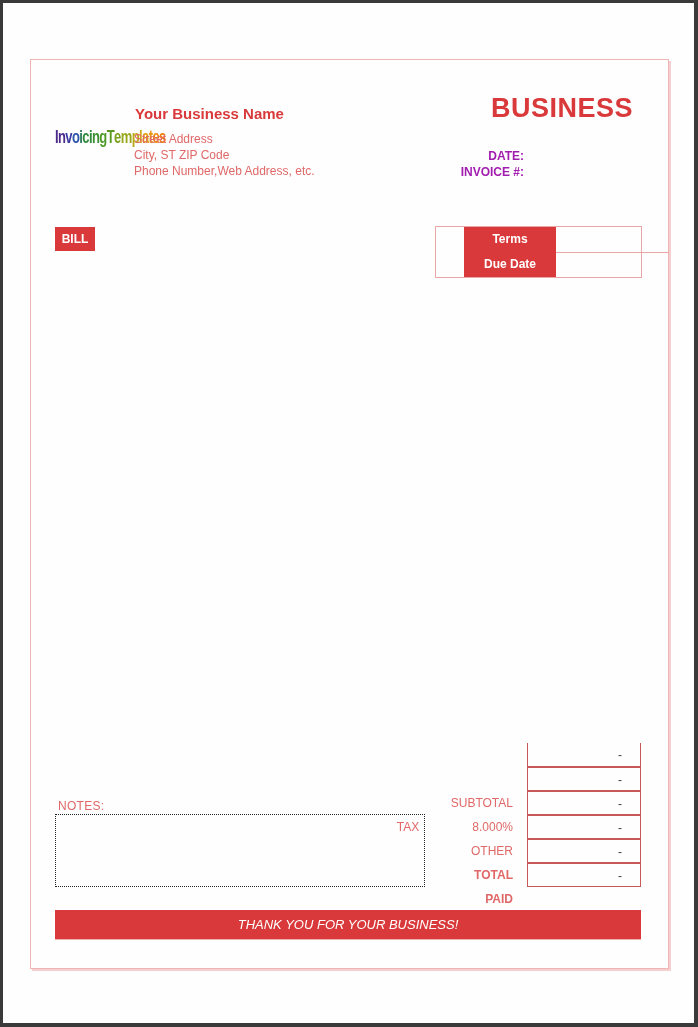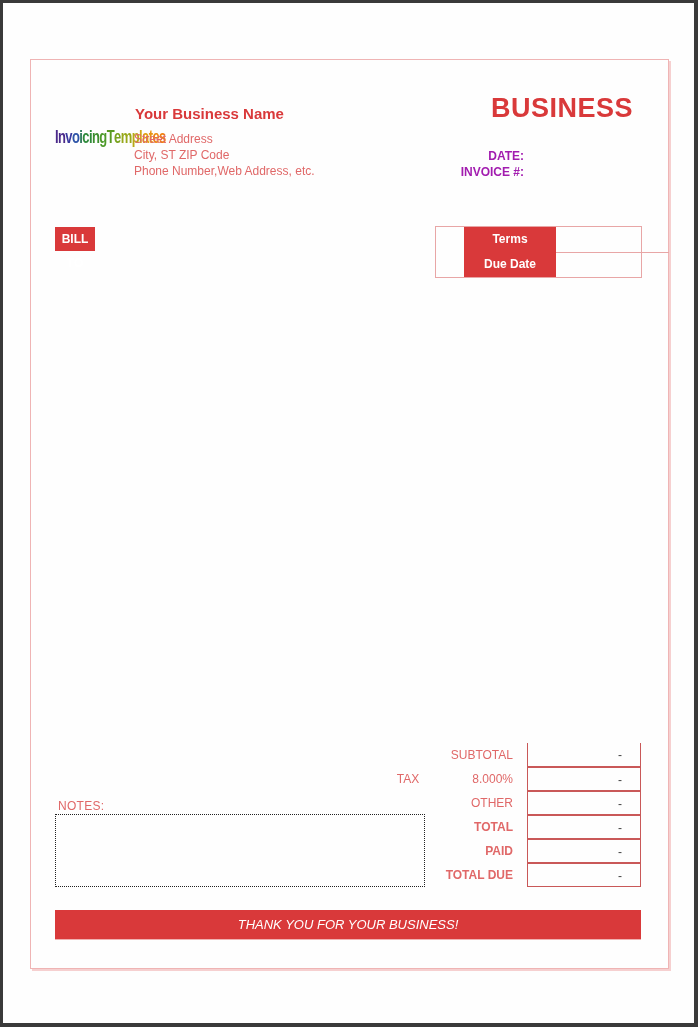--- a/index.html
+++ b/index.html
@@ -48,21 +48,21 @@
   .items {
     left: 52px; top: 415px; width: 585px; height: 324px;
     border: 1px solid #c95858; border-top: none;
   }
   .items-head {
     position: absolute; left: -1px; top: 0; width: 587px; height: 25px; line-height: 25px;
     background: #d9393a; color: #fff; font-weight: bold; font-size: 12px;
   }
   .items-head span { position: absolute; top: 0; text-align: center; }
   .col-line { position: absolute; top: 25px; bottom: 0; width: 1px; background: #c95858; }
-  .tot-label { font-size: 12px; color: #e06868; text-align: right; }
+  .tot-label { font-size: 12px; color: #e06868; text-align: right; margin-top: 48px; }
   .tot-label.b { font-weight: bold; }
   .tot-box {
     left: 524px; width: 112px; height: 23px; border: 1px solid #c95858; border-top: none;
     font-size: 12px; color: #444; text-align: right;
   }
   .tot-box span { position: absolute; right: 18px; top: 5px; }
   .notes-label { left: 55px; top: 796px; font-size: 12px; color: #e06868; letter-spacing: 0.3px; }
   .notes-box {
     left: 52px; top: 811px; width: 368px; height: 71px;
     border: 1px dotted #222;

